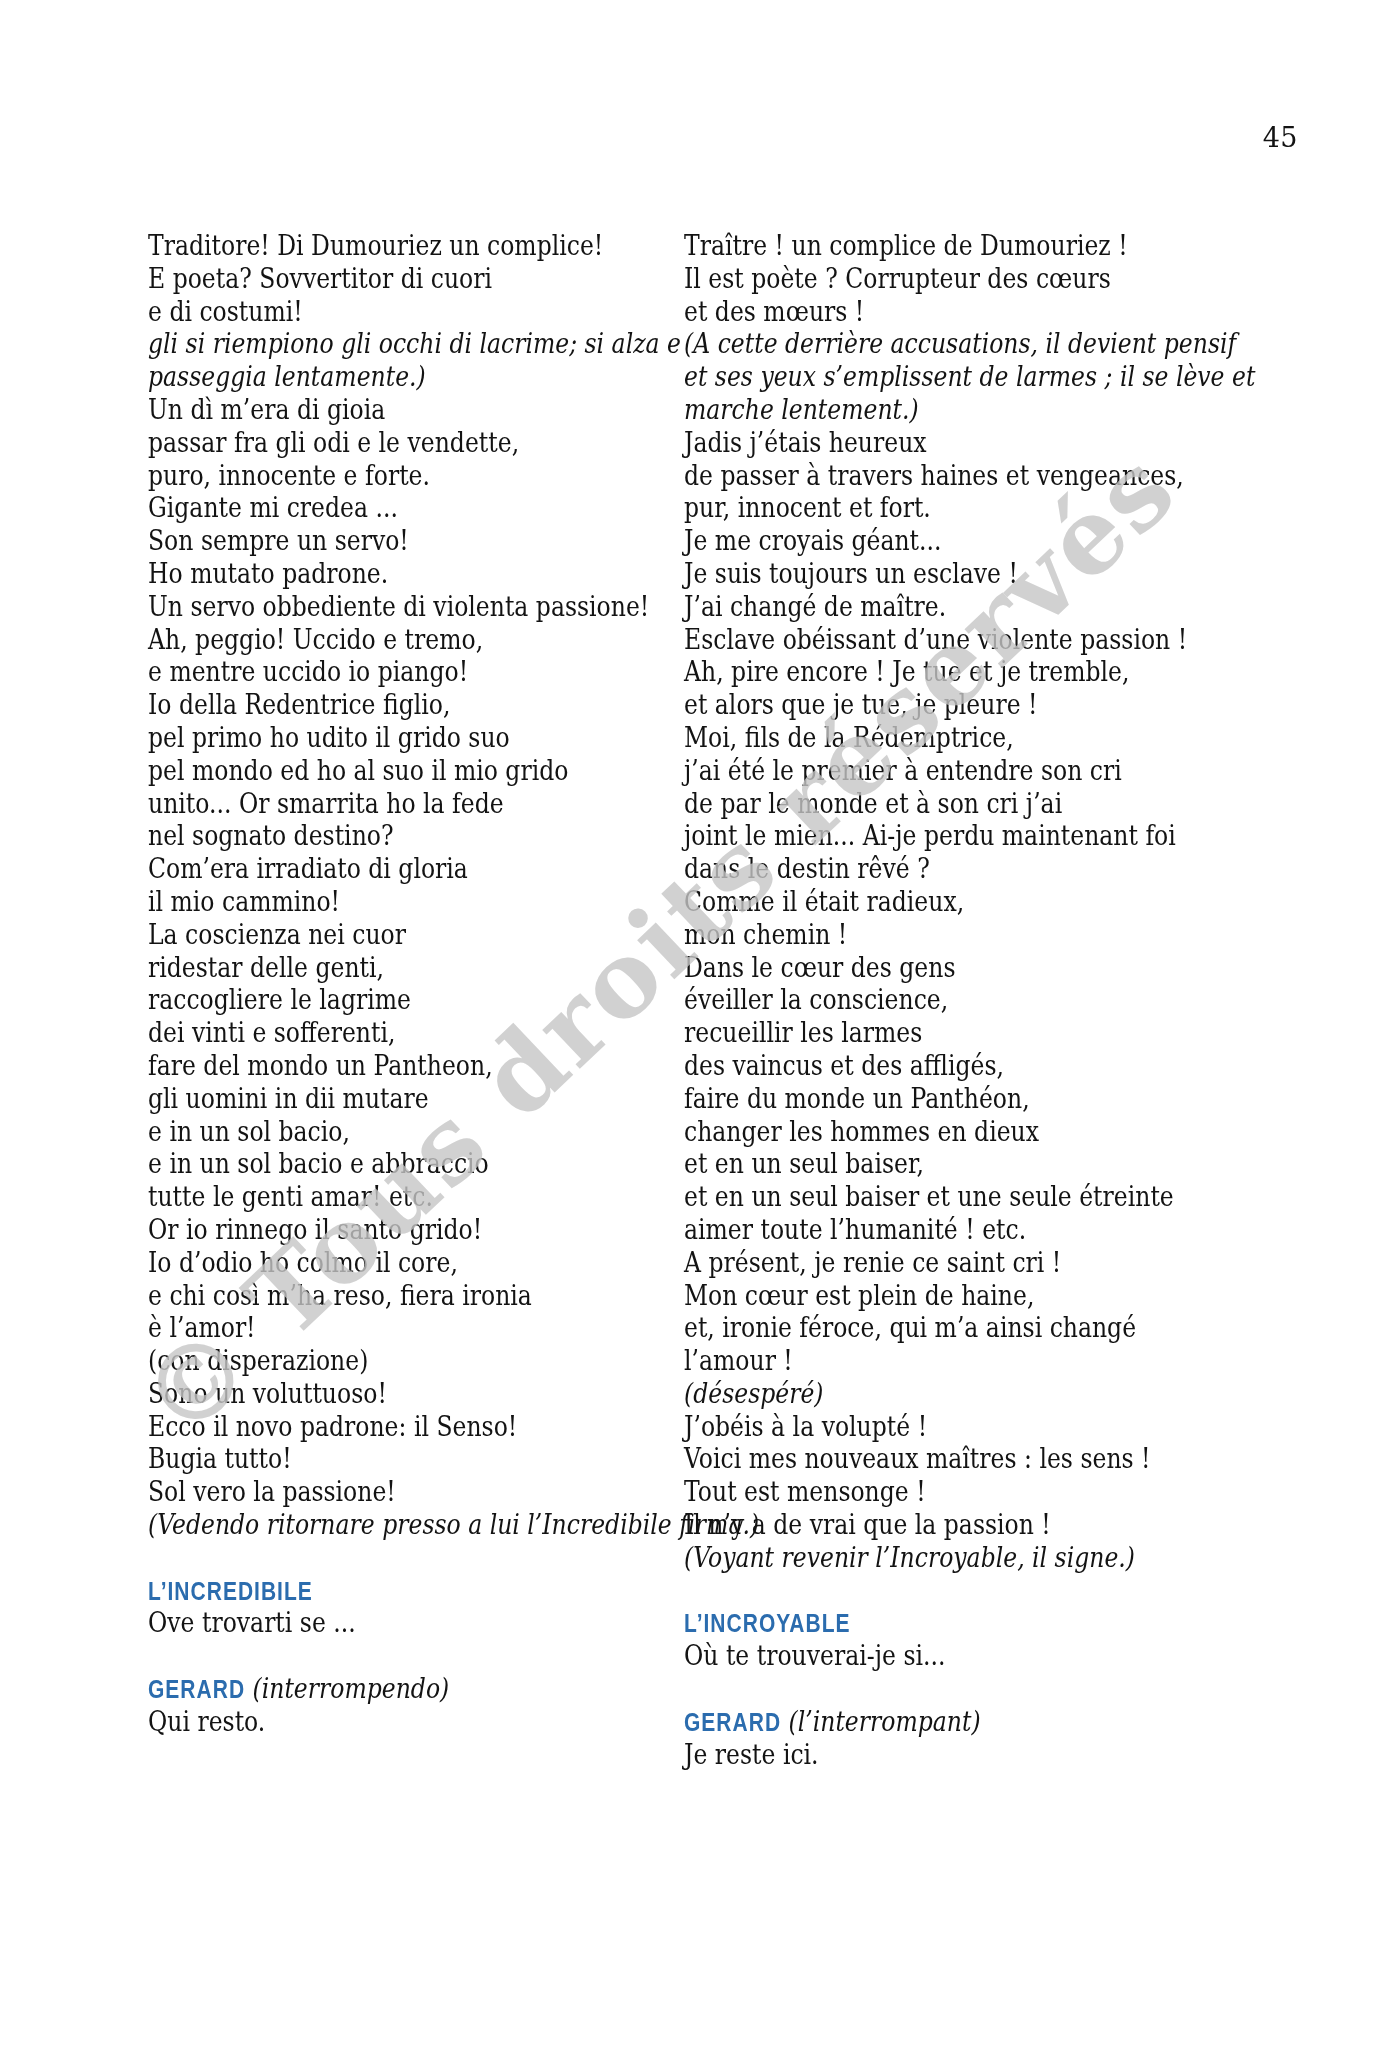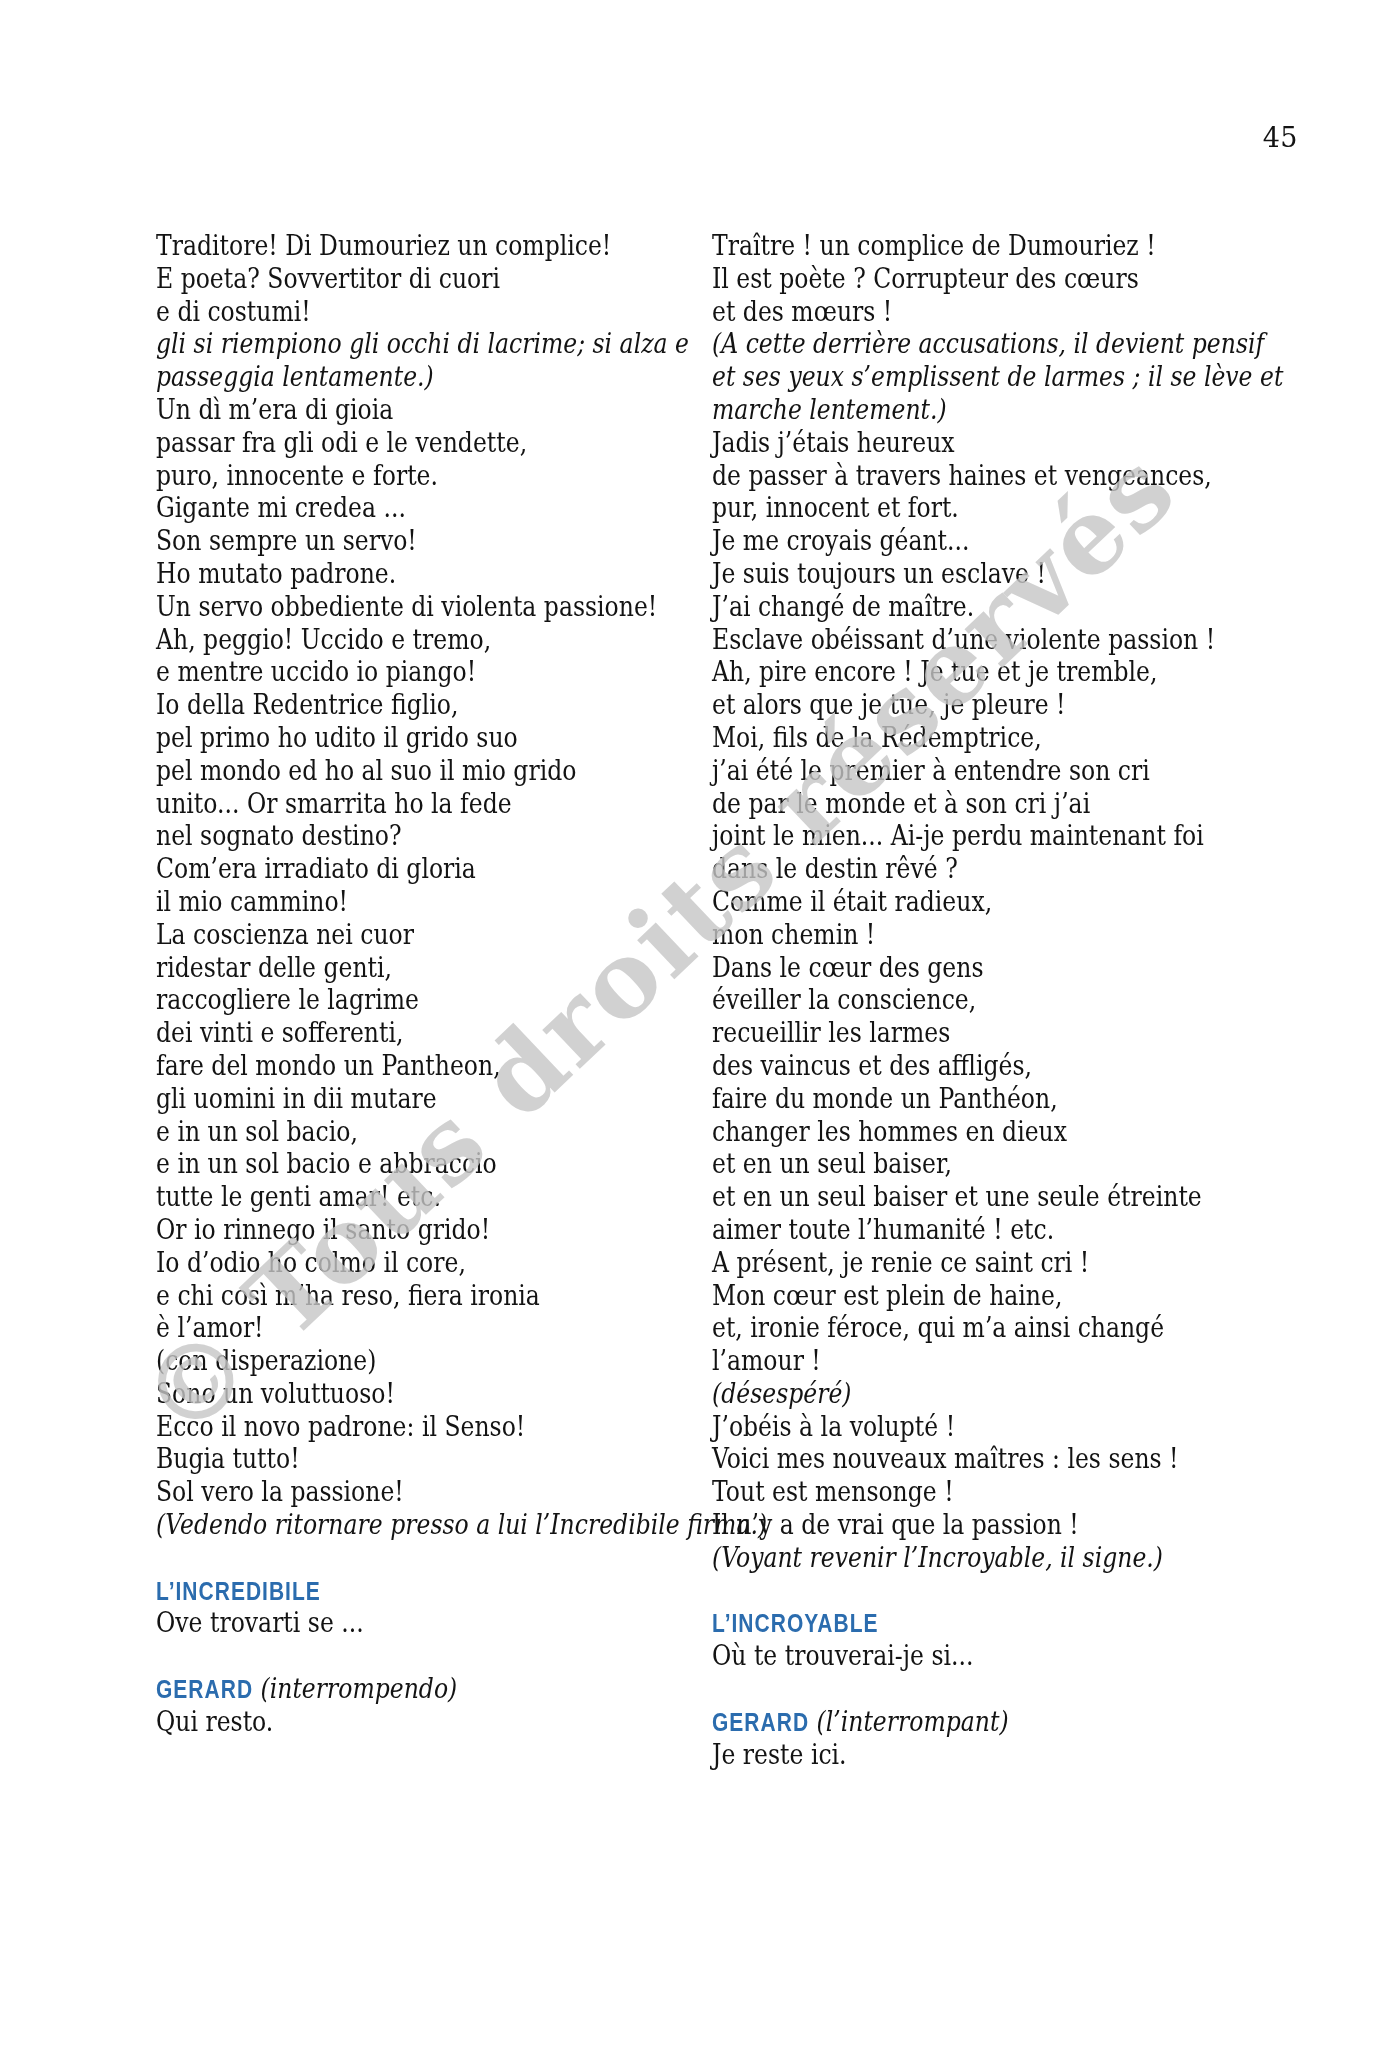--- a/index.html
+++ b/index.html
@@ -14,22 +14,22 @@
   .page-number{
     position:absolute;
     top:122px;right:80px;
     font-size:27px;
     letter-spacing:0.5px;
   }
   .col{
     position:absolute;
     top:230px;
   }
-  .col-italian{left:148px;width:560px;margin-left:8px;}
-  .col-french{left:712px;width:640px;}
+  .col-italian{left:148px;width:560px;}
+  .col-french{left:684px;width:640px;}
   .line{
     height:32.8px;
     line-height:32.8px;
     font-size:28px;
   }
   .tx{
     display:inline-block;
     white-space:nowrap;
     transform:scaleX(0.84);
     transform-origin:0 0;

